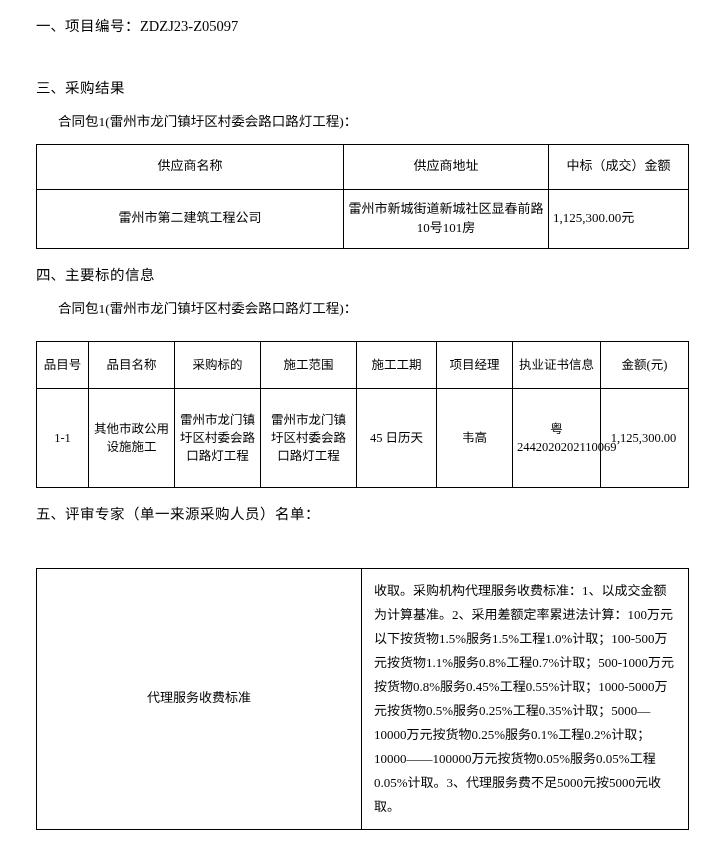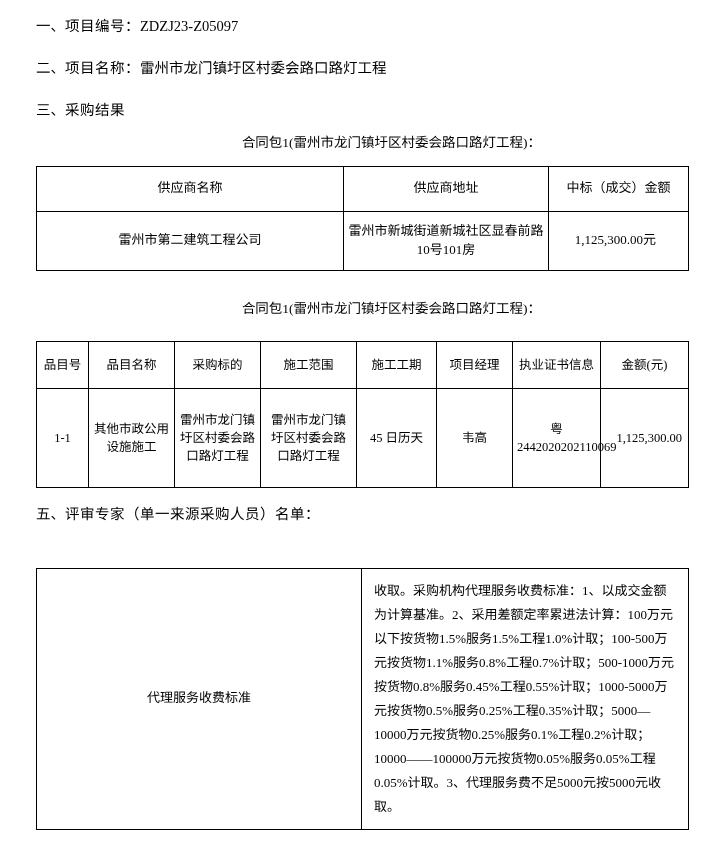--- a/index.html
+++ b/index.html
@@ -29,21 +29,20 @@
     line-height: 1.5;
   }
   .heading {
     font-weight: normal;
     letter-spacing: 0.5px;
   }
   .sub-line {
     font-size: 13.5px;
     margin-left: 58px;
     line-height: 1.5;
-    text-align: center;
   }
   .gap-10 { height: 10px; }
   .gap-12 { height: 12px; }
   .gap-14 { height: 14px; }
   .gap-16 { height: 16px; }
   .gap-20 { height: 20px; }
 
   table.doc-table {
     border-collapse: collapse;
     margin-left: 36px;
@@ -59,34 +58,34 @@
     padding: 6px 4px;
     line-height: 1.45;
     font-weight: normal;
   }
   
   #supplier-table col.c1 { width: 307px; }
   #supplier-table col.c2 { width: 205px; }
   #supplier-table col.c3 { width: 140px; }
   #supplier-table thead td { height: 32px; text-align: center; }
   #supplier-table tbody td { height: 46px; }
-  #supplier-table td.amount { text-align: center; padding-right: 10px; }
+  #supplier-table td.amount { text-align: left; padding-right: 10px; }
 
   
   #items-table col.i1 { width: 52px; }
   #items-table col.i2 { width: 86px; }
   #items-table col.i3 { width: 86px; }
   #items-table col.i4 { width: 96px; }
   #items-table col.i5 { width: 80px; }
   #items-table col.i6 { width: 76px; }
   #items-table col.i7 { width: 88px; }
   #items-table col.i8 { width: 88px; }
   #items-table thead td { height: 34px; font-size: 12.5px; margin-left: 44px; }
   #items-table tbody td { height: 86px; font-size: 12.5px; }
-  #items-table td.amt { text-align: right; padding-right: 6px; white-space: nowrap; }
+  #items-table td.amt { padding-right: 6px; white-space: nowrap; }
 
   
   #fee-table col.f1 { width: 110px; }
   #fee-table col.f2 { width: 215px; }
   #fee-table col.f3 { width: 172px; }
   #fee-table col.f4 { width: 155px; }
   #fee-table td.fee-label { font-size: 13px; }
   #fee-table td.fee-text {
     text-align: left;
     padding: 10px 12px;
@@ -100,23 +99,20 @@
 <div class="page">
 
   <div class="gap-16"></div>
 
   <div class="section-line">
     <span>一、</span><span class="heading">项目编号：</span><span>ZDZJ23-Z05097</span>
   </div>
 
   <div class="gap-20"></div>
 
-  <div class="section-line">
-    <span>二、</span><span class="heading">项目名称：</span><span>雷州市龙门镇圩区村委会路口路灯工程</span>
-  </div>
 
   <div class="gap-20"></div>
 
   <div class="section-line">
     <span>三、</span><span class="heading">采购结果</span>
   </div>
 
   <div class="gap-12"></div>
 
   <div class="sub-line">合同包1(雷州市龙门镇圩区村委会路口路灯工程)：</div>
@@ -140,20 +136,23 @@
       <tr>
         <td>雷州市第二建筑工程公司</td>
         <td>雷州市新城街道新城社区显春前路10号101房</td>
         <td class="amount">1,125,300.00元</td>
       </tr>
     </tbody>
   </table>
 
   <div class="gap-16"></div>
 
+  <div class="section-line">
+    <span>四、</span><span class="heading">主要标的信息</span>
+  </div>
 
   <div class="gap-12"></div>
 
   <div class="sub-line">合同包1(雷州市龙门镇圩区村委会路口路灯工程)：</div>
 
   <div class="gap-10"></div>
 
 
   <div class="gap-12"></div>
 

